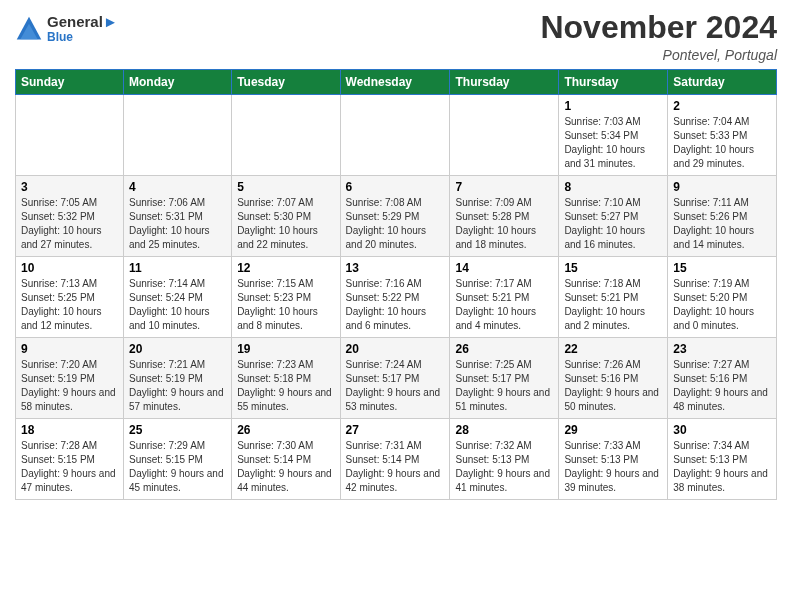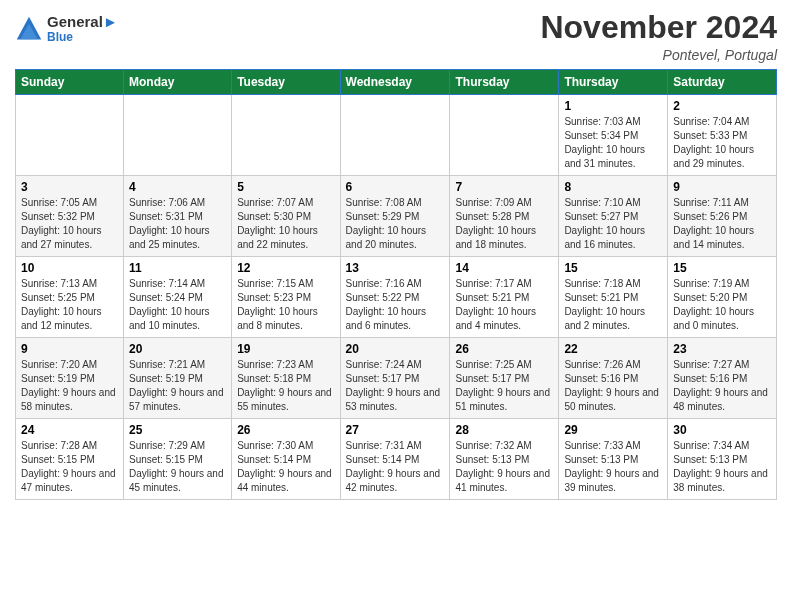--- a/index.html
+++ b/index.html
@@ -229,21 +229,21 @@
             <span class="day-num">22</span>
             <div class="day-info">Sunrise: 7:26 AM<br>Sunset: 5:16 PM<br>Daylight: 9 hours and 50 minutes.</div>
           </td>
           <td>
             <span class="day-num">23</span>
             <div class="day-info">Sunrise: 7:27 AM<br>Sunset: 5:16 PM<br>Daylight: 9 hours and 48 minutes.</div>
           </td>
         </tr>
         <tr class="row-odd">
           <td>
-            <span class="day-num">24</span>
+            <span class="day-num">18</span>
             <div class="day-info">Sunrise: 7:28 AM<br>Sunset: 5:15 PM<br>Daylight: 9 hours and 47 minutes.</div>
           </td>
           <td>
             <span class="day-num">25</span>
             <div class="day-info">Sunrise: 7:29 AM<br>Sunset: 5:15 PM<br>Daylight: 9 hours and 45 minutes.</div>
           </td>
           <td>
             <span class="day-num">26</span>
             <div class="day-info">Sunrise: 7:30 AM<br>Sunset: 5:14 PM<br>Daylight: 9 hours and 44 minutes.</div>
           </td>

